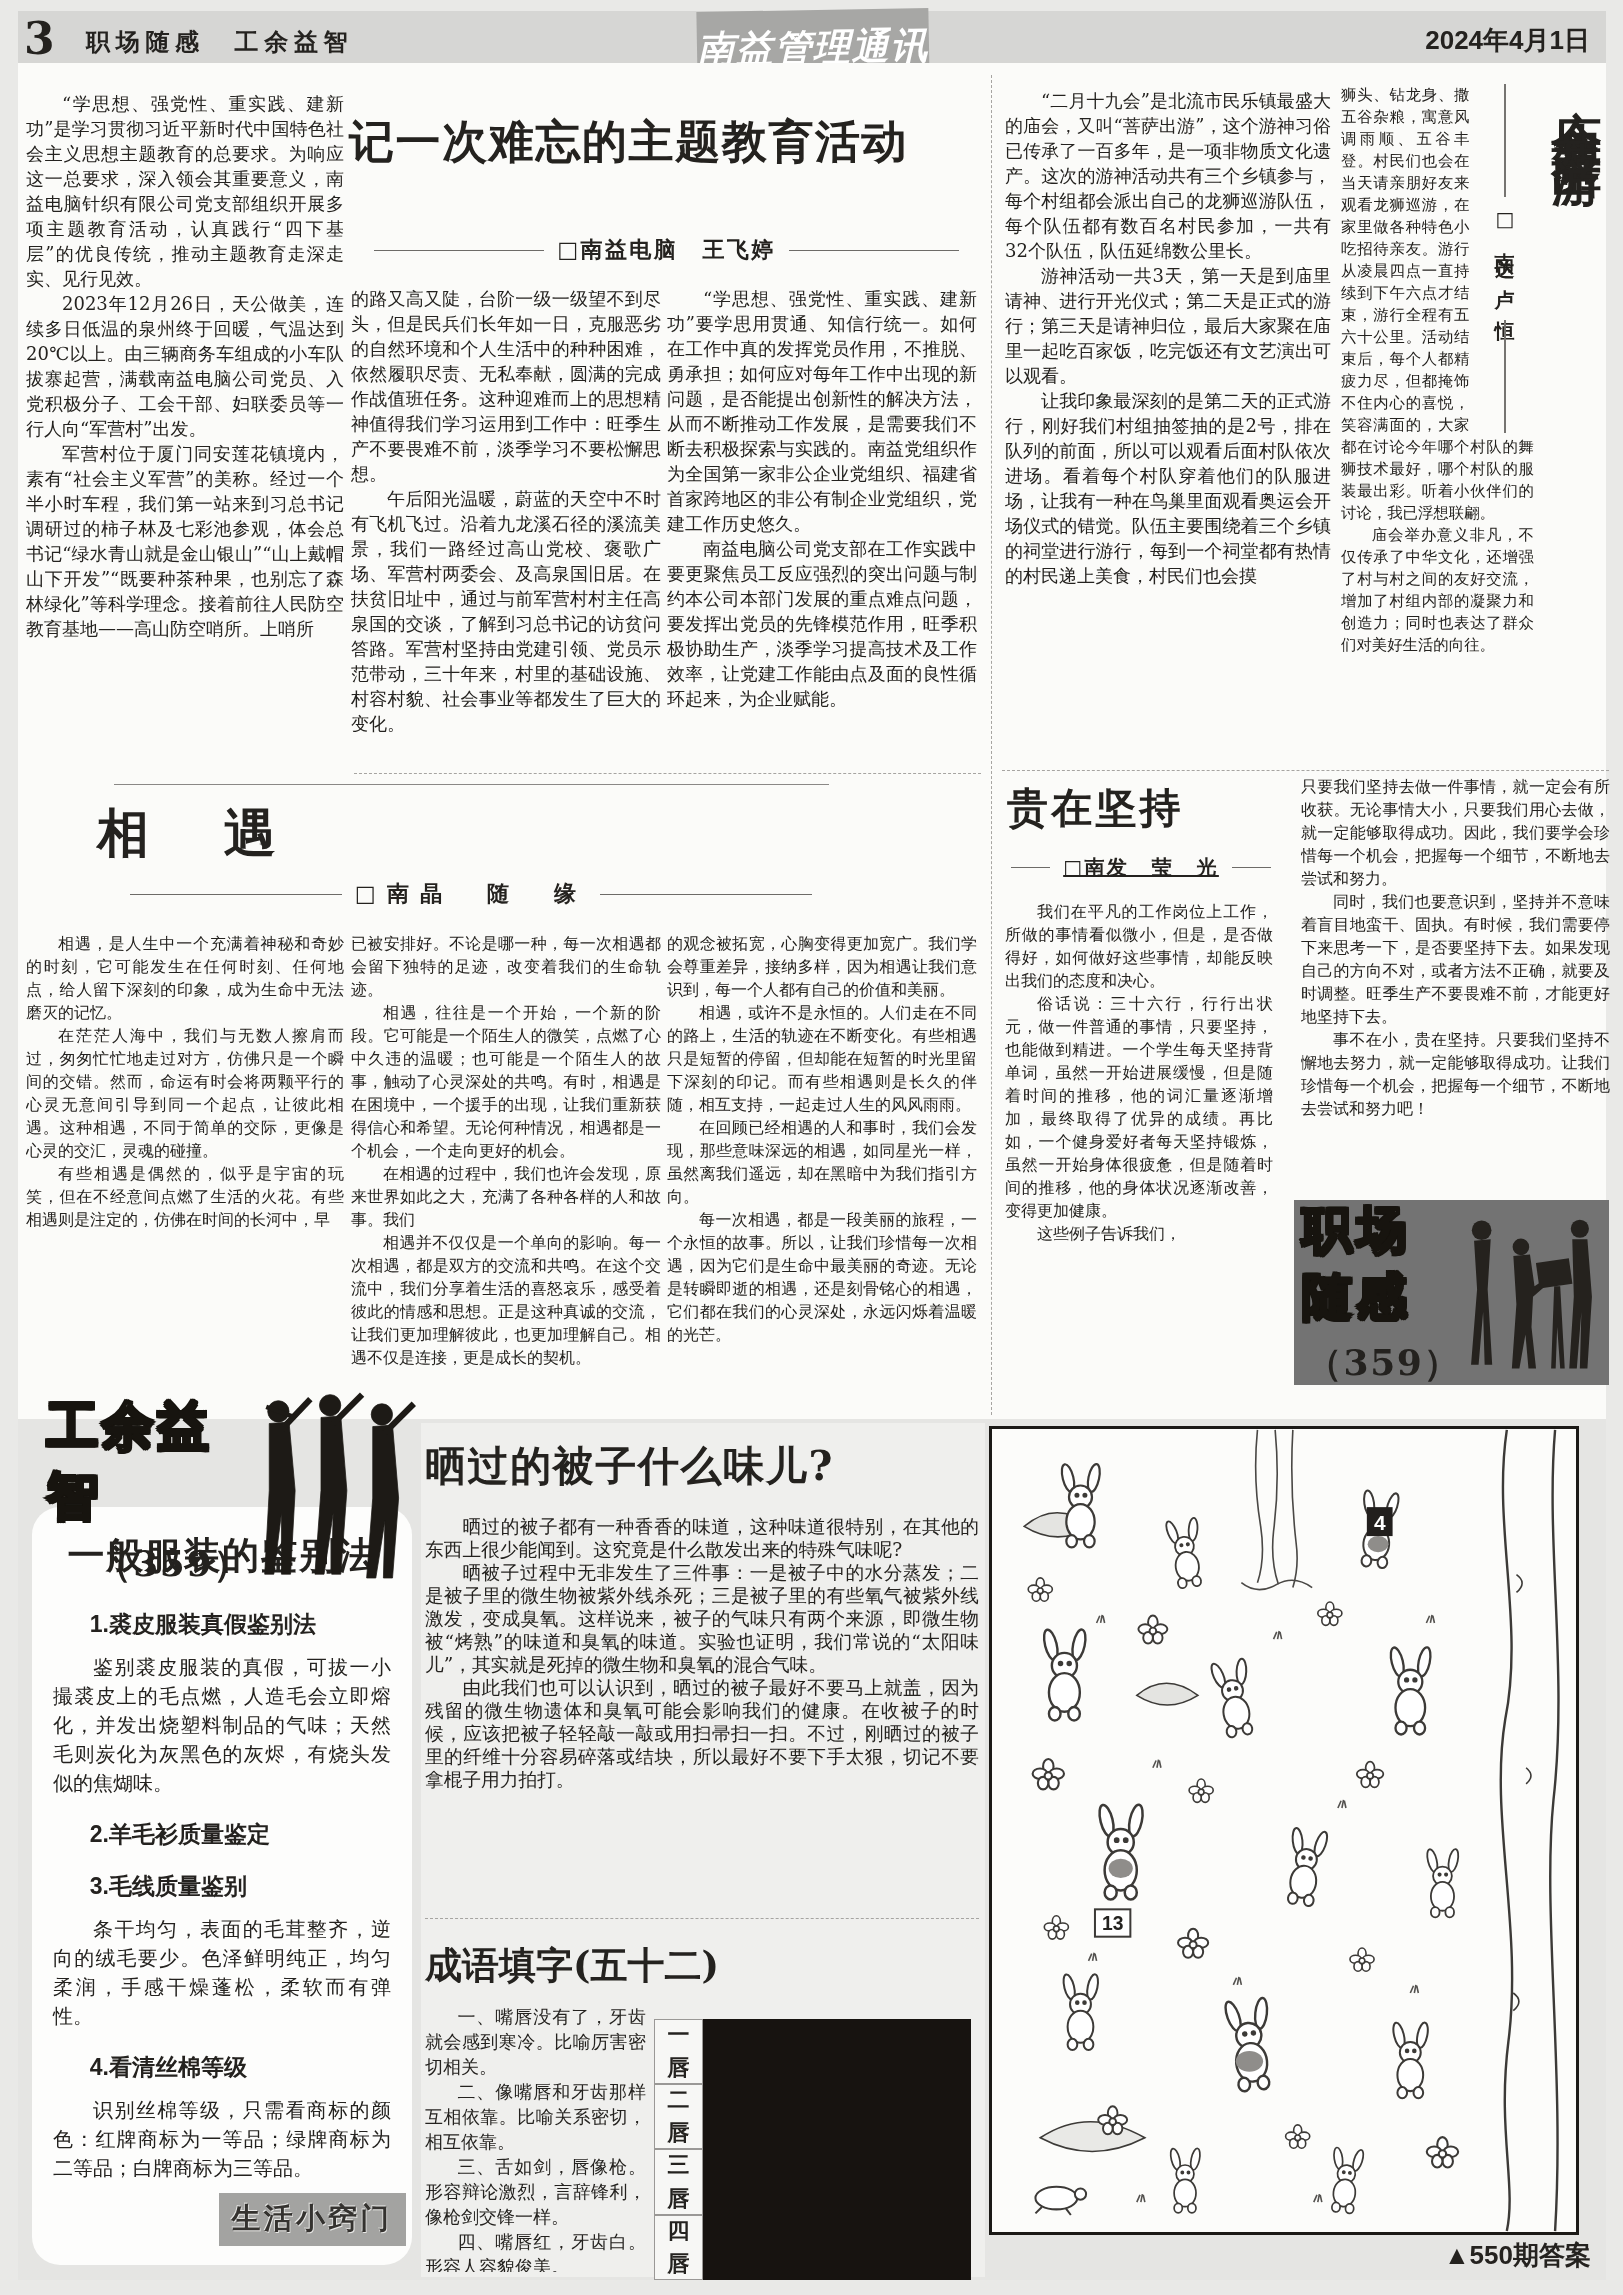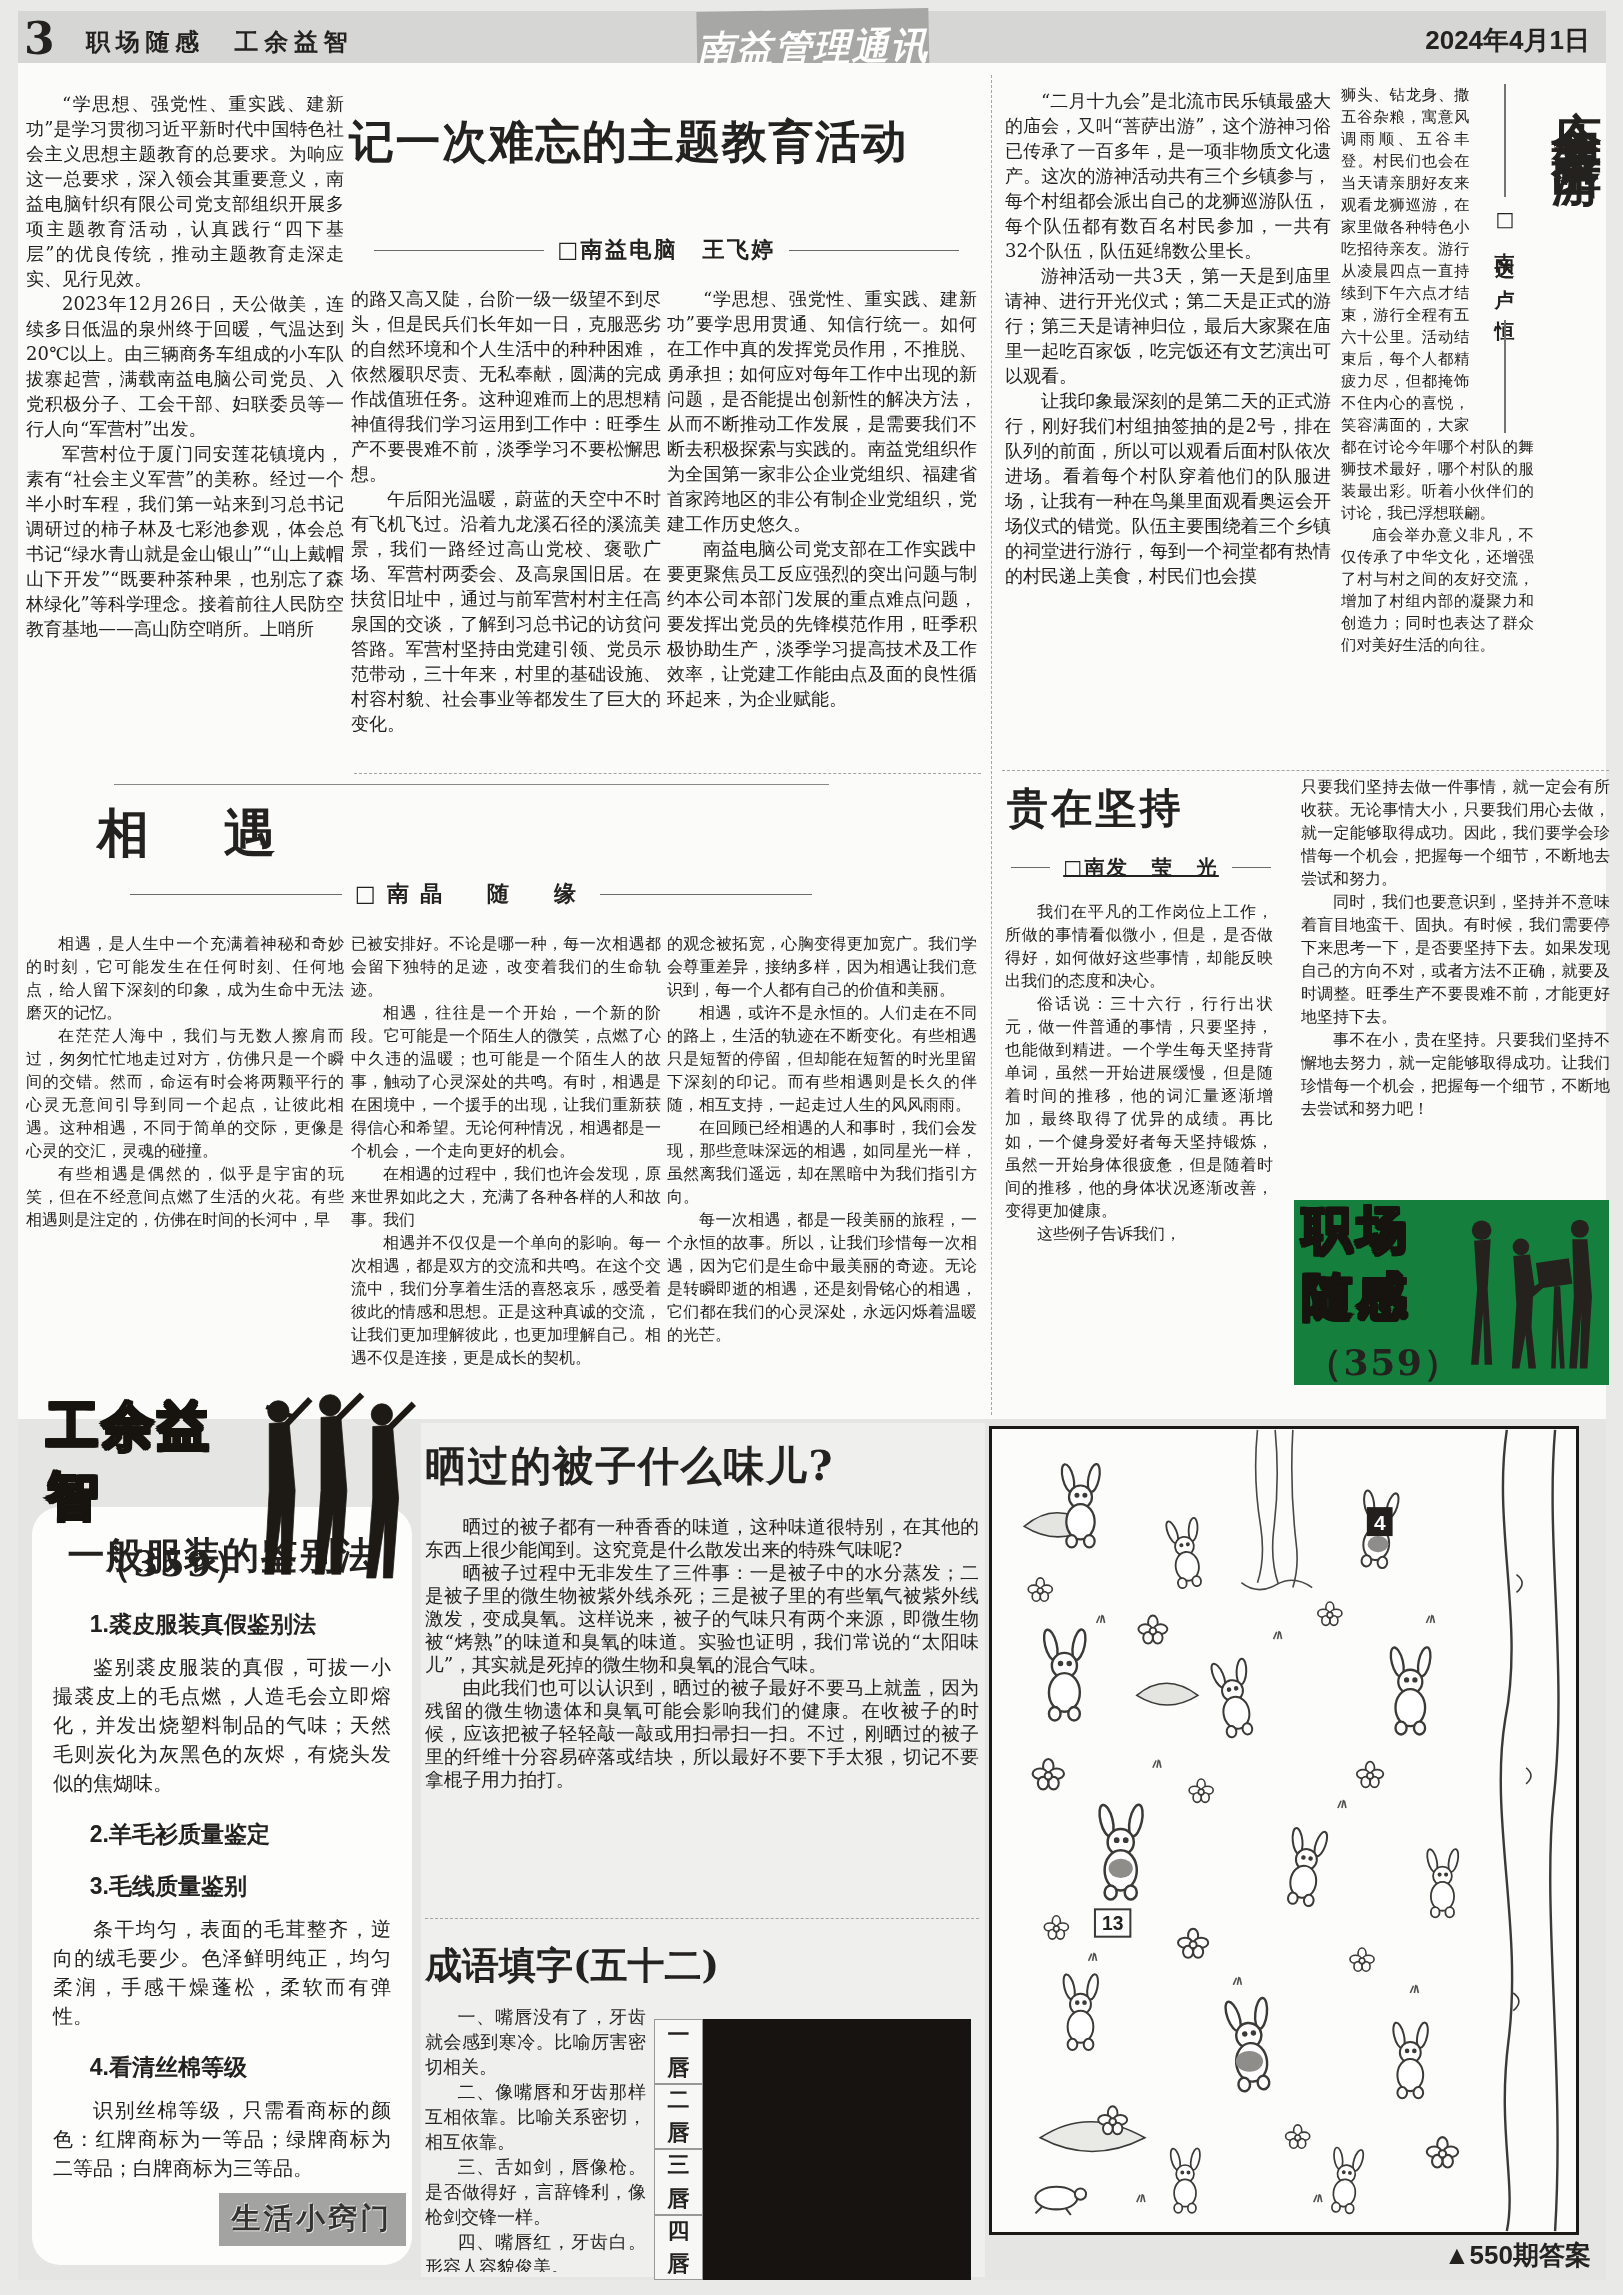--- a/index.html
+++ b/index.html
@@ -44,21 +44,21 @@
   
   .t-title{position:absolute;left:1540px;top:70px;height:520px;width:71px;
            writing-mode:vertical-rl;font-size:50px;font-weight:bold;letter-spacing:8px;}
   .t-byline{float:right;width:58px;height:349px;margin-left:6.5px;
             display:flex;flex-direction:column;align-items:center;}
   .t-byline .vrule{width:1.6px;background:#7674719;background:#767471;flex:1;}
   .t-byline .vtext{writing-mode:vertical-rl;font-size:20px;font-weight:bold;letter-spacing:5.7px;padding:9.7px 0;}
 
   
   .badge{position:absolute;display:flex;align-items:center;}
-  .badge-wp{left:1294px;top:1200px;width:315px;height:185px;background:#15803d;padding:4.9px 8px;box-sizing:border-box;}
+  .badge-wp{left:1294px;top:1200px;width:315px;height:185px;background:#737373;padding:4.9px 8px;box-sizing:border-box;}
   .badge-ls{left:32px;top:1370px;width:382px;height:240px;}
   .badge-texts{display:flex;flex-direction:column;align-items:center;justify-content:center;flex:1;}
   .outline-text{font-family:"Liberation Sans",sans-serif;font-weight:bold;color:#fff;
      -webkit-text-stroke:2.4px #17140f;
      text-shadow:1.6px 0 #17140f,-1.6px 0 #17140f,0 1.6px #17140f,0 -1.6px #17140f,
                  1.6px 1.6px #17140f,-1.6px -1.6px #17140f,1.6px -1.6px #17140f,-1.6px 1.6px #17140f;}
   .badge-num{font-size:36px;font-weight:bold;margin-top:8px;letter-spacing:1.6px;}
 
   
   .cl-box{position:absolute;left:32px;top:1507px;width:380px;height:758px;background:#fdfdfc;
@@ -250,21 +250,21 @@
     <p class="para">由此我们也可以认识到，晒过的被子最好不要马上就盖，因为残留的微生物遗体和臭氧可能会影响我们的健康。在收被子的时候，应该把被子轻轻敲一敲或用扫帚扫一扫。不过，刚晒过的被子里的纤维十分容易碎落或结块，所以最好不要下手太狠，切记不要拿棍子用力拍打。</p>
   </div>
 
   <div class="dash-h" style="left:425px;top:1918px;width:554px;"></div>
 
   <div class="headline" style="left:425px;top:1941px;width:554px;font-size:37px;">成语填字(五十二)</div>
 
   <div class="xw-clues">
     <p class="para">一、嘴唇没有了，牙齿就会感到寒冷。比喻厉害密切相关。</p>
     <p class="para">二、像嘴唇和牙齿那样互相依靠。比喻关系密切，相互依靠。</p>
-    <p class="para">三、舌如剑，唇像枪。是否做得好，言辞锋利，像枪剑交锋一样。</p>
+    <p class="para">三、舌如剑，唇像枪。形容辩论激烈，言辞锋利，像枪剑交锋一样。</p>
     <p class="para">四、嘴唇红，牙齿白。形容人容貌俊美。</p>
   </div>
 
   <div class="xw">
     <div class="xw-row">
       <div class="xw-label">
         <span>一</span>
         <span>唇</span>
       </div>
       <div class="xw-black"></div>

